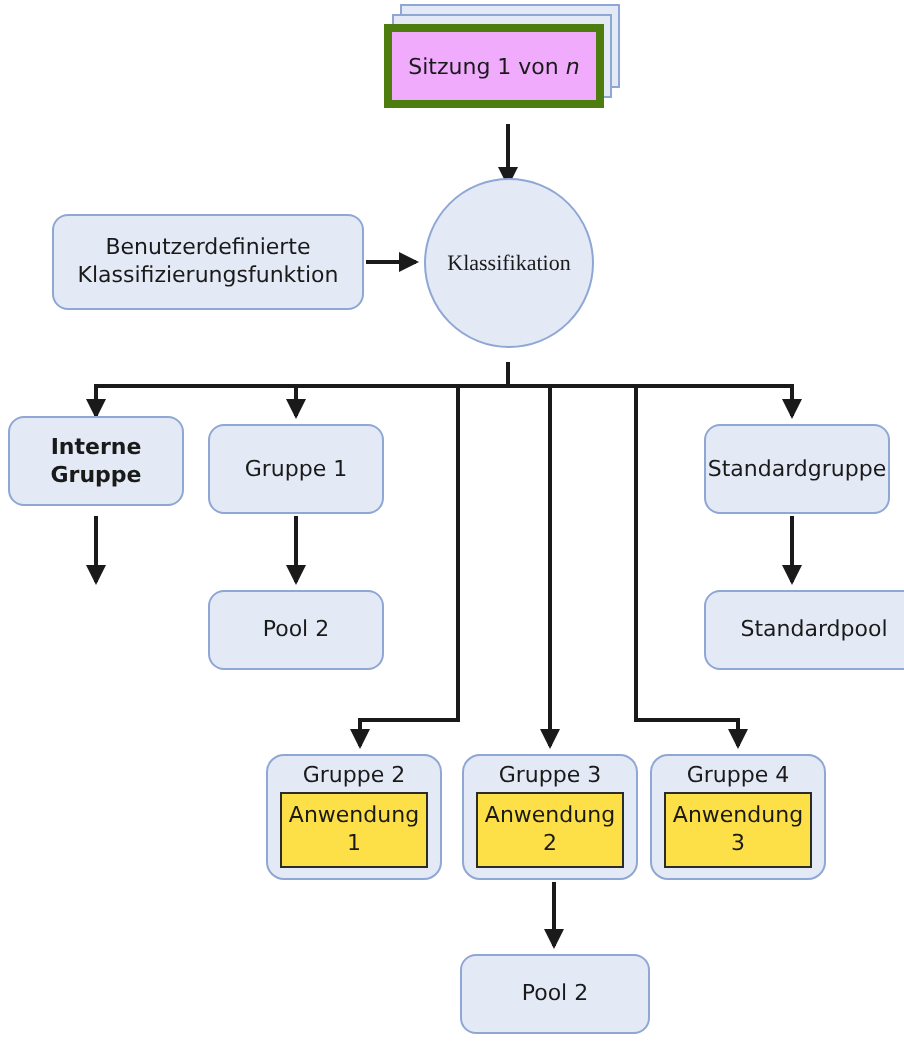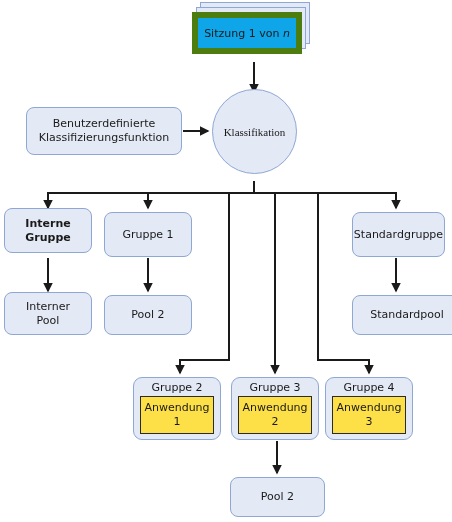--- a/index.html
+++ b/index.html
@@ -53,22 +53,22 @@
     border: 1px solid #8fa7d4;
     z-index: 1;
   }
   .sheet-stack {
     position: absolute;
     z-index: 2;
   }
   .sheet-front {
     position: absolute;
     box-sizing: border-box;
-    background: #0ea5e9;
-    border: 6px solid #4d7c0f;
+    background: #f0abfc;
+    border: 4px solid #4d7c0f;
     display: flex;
     align-items: center;
     justify-content: center;
     font-size: 11px;
     color: #1a1a1a;
     z-index: 3;
     text-align: center;
   }
   .sheet-front em {
     font-style: italic;
@@ -170,24 +170,20 @@
   </div>
 
   <div class="node rounded" style="left:104px; top:212px; width:88px; height:45px;">
     <span class="lbl">Gruppe 1</span>
   </div>
 
   <div class="node rounded" style="left:352px; top:212px; width:93px; height:45px;">
     <span class="lbl">Standardgruppe</span>
   </div>
 
-  <div class="node rounded" style="left:4px; top:292px; width:88px; height:43px;">
-    <span class="lbl">Interner
-Pool</span>
-  </div>
 
   <div class="node rounded" style="left:104px; top:295px; width:88px; height:40px;">
     <span class="lbl">Pool 2</span>
   </div>
 
   <div class="node rounded" style="left:352px; top:295px; width:110px; height:40px;text-align:center;">
     <span class="lbl">Standardpool</span>
   </div>
 
   <div class="group-container" style="left:133px; top:377px; width:88px; height:63px;">

